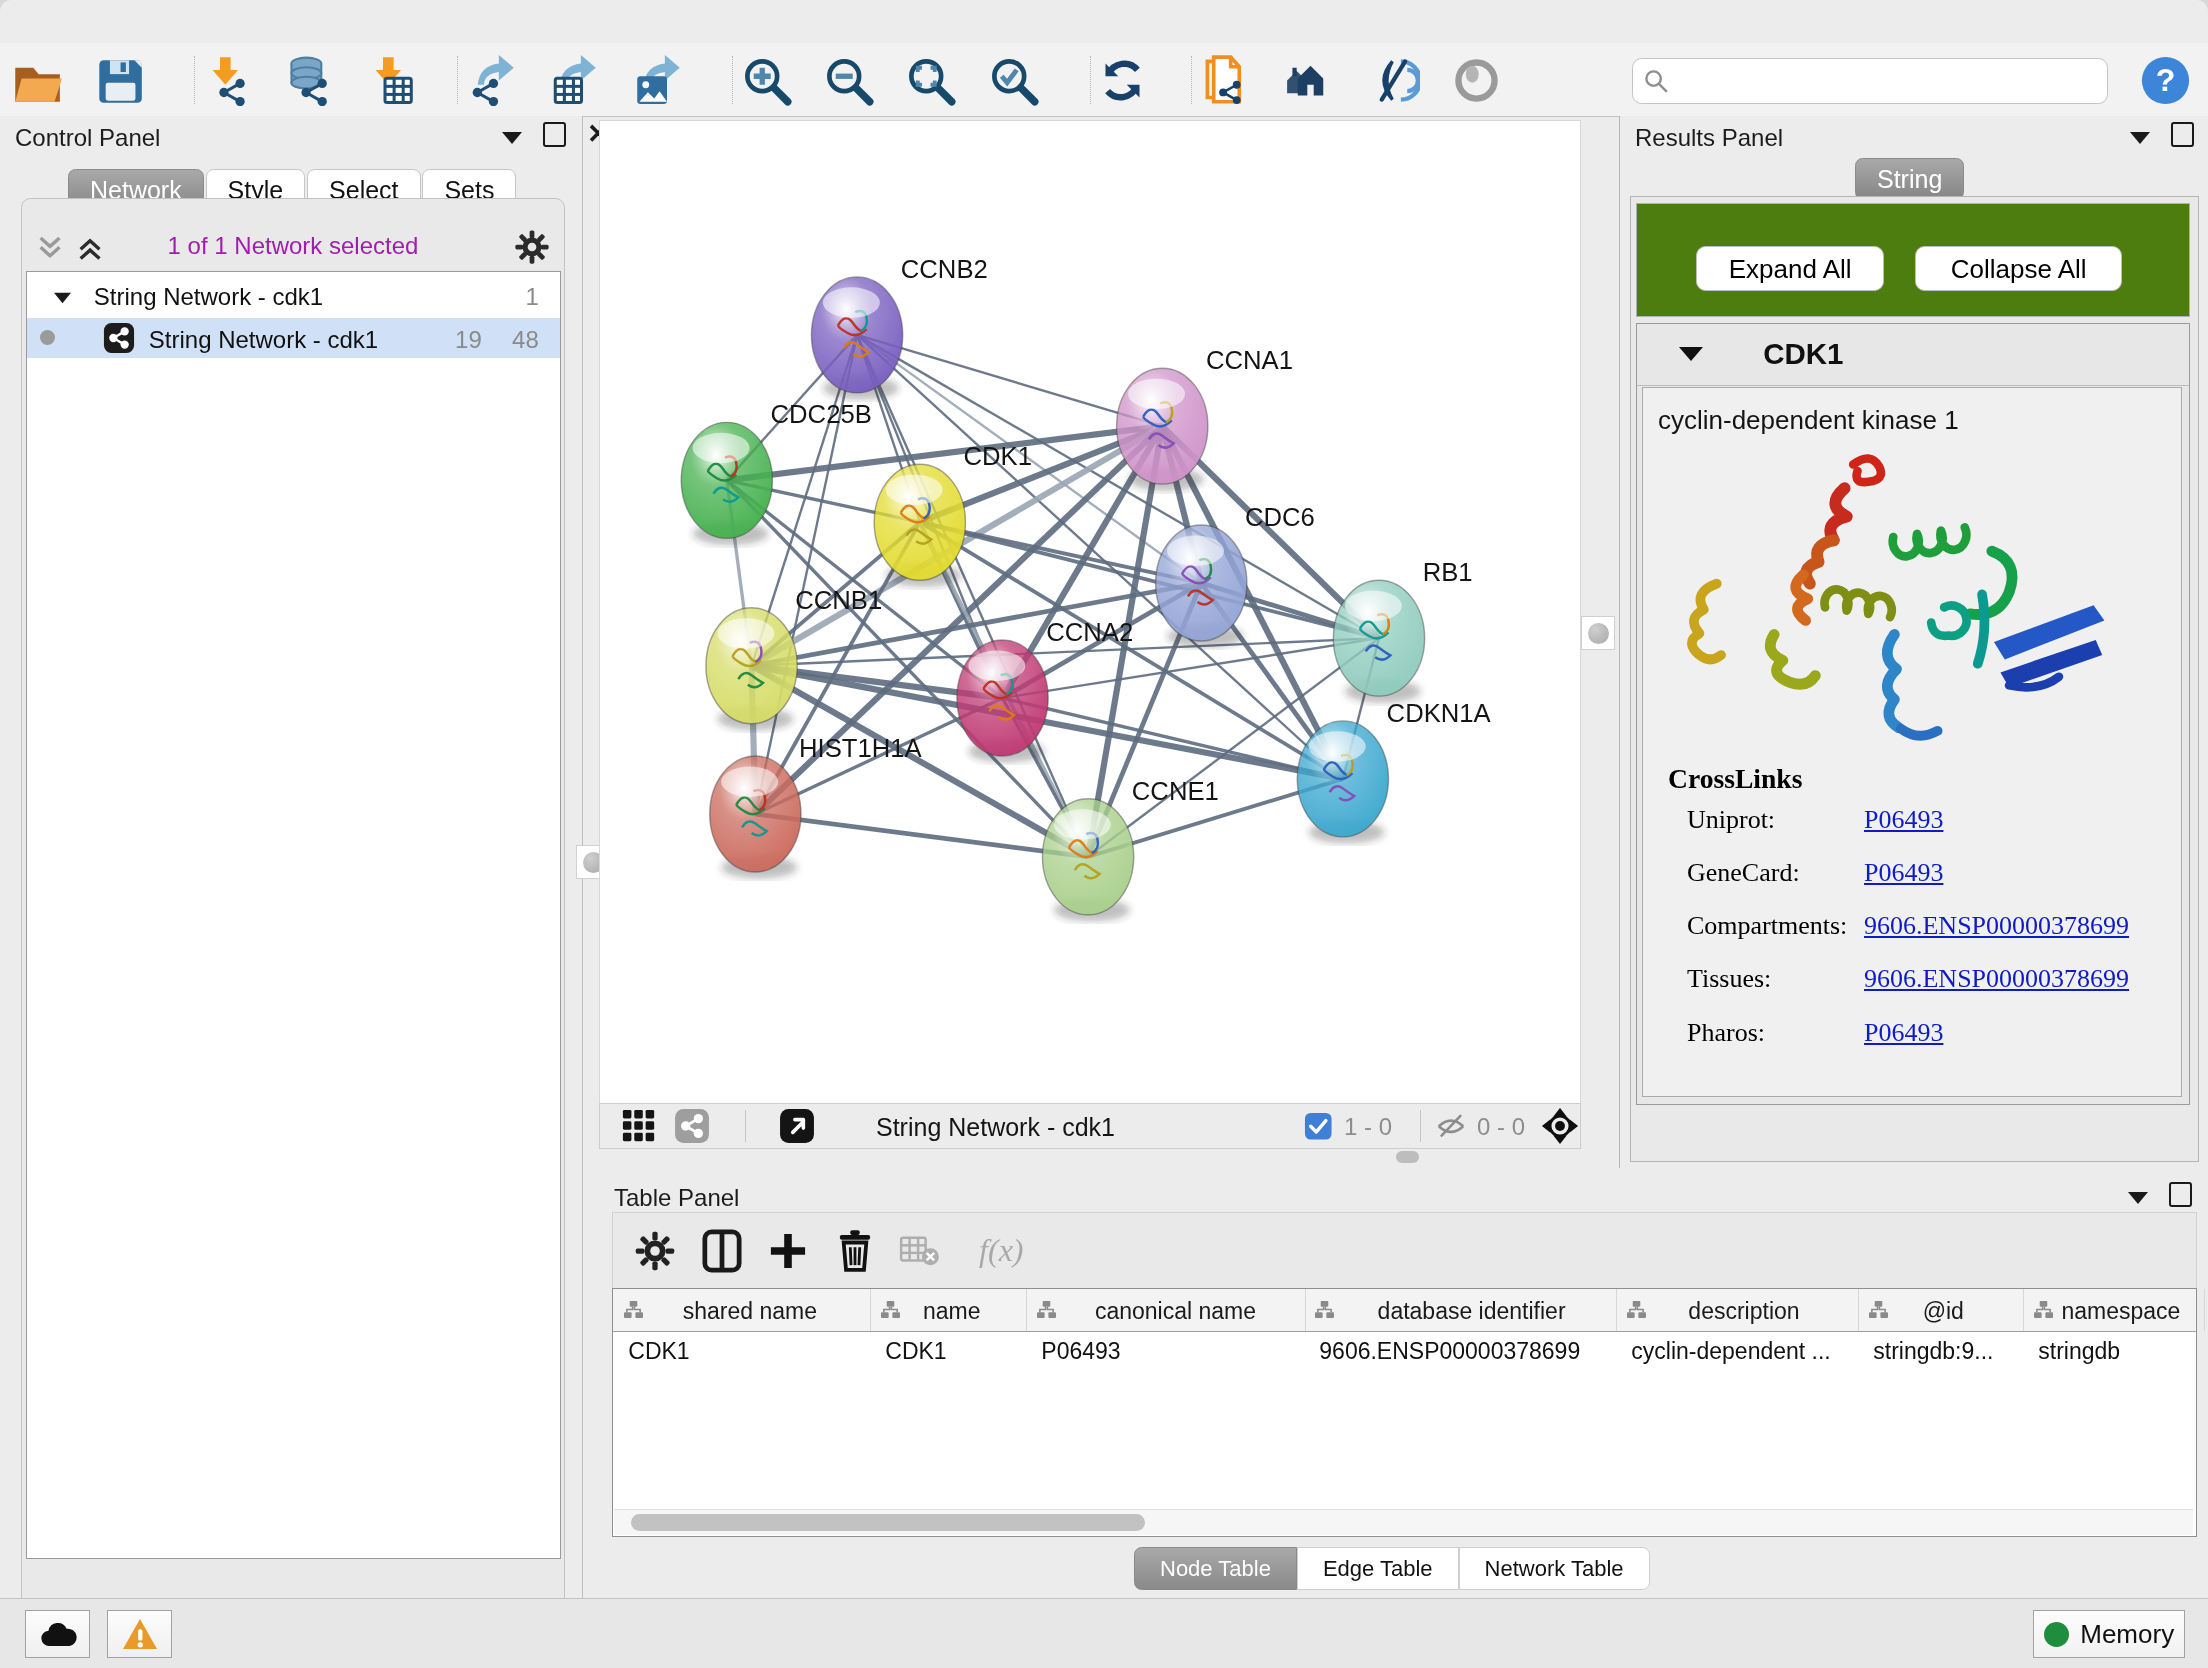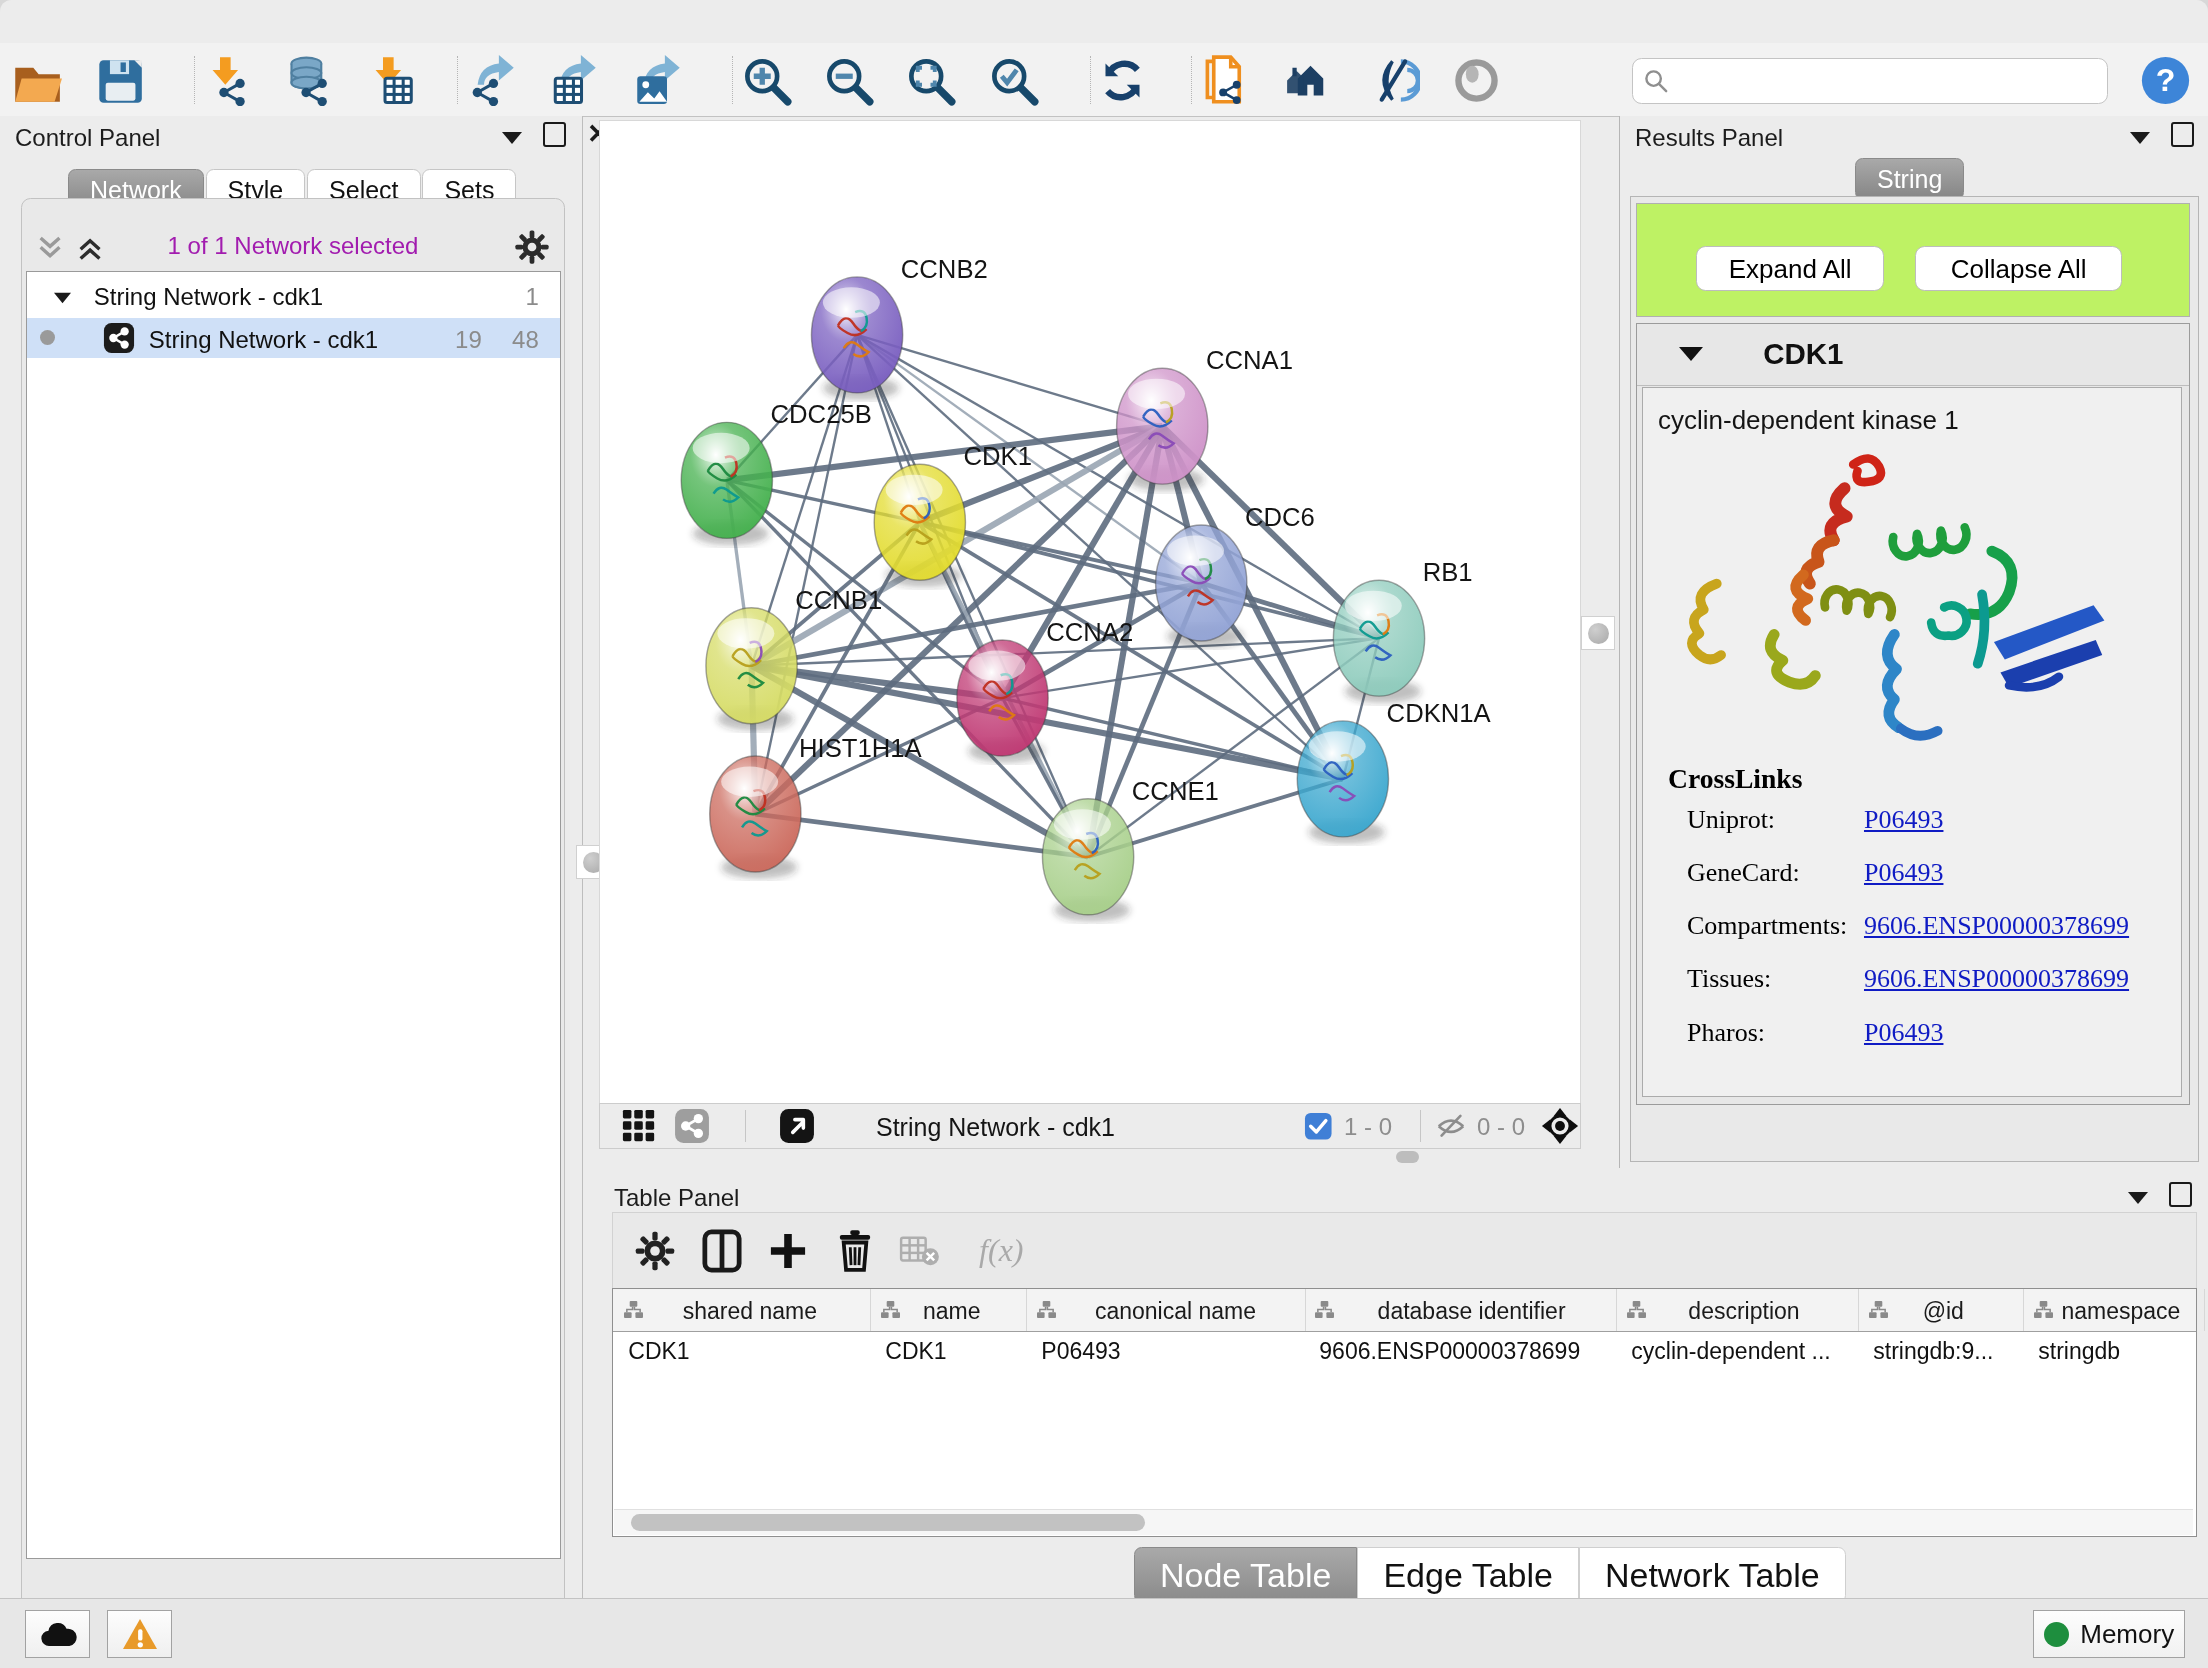--- a/index.html
+++ b/index.html
@@ -46,21 +46,21 @@
   
   #net-svg text{font-size:27px;fill:#141414;font-family:"Liberation Sans",sans-serif;}
   
   .ntitem{position:absolute;top:3.8px;}
   .ntsep{position:absolute;top:5.7px;height:32px;border-left:1px solid #c6c6c6;}
   .ntcount{font-size:24px;color:#8d8d8d;}
   #nt-title{position:absolute;left:276px;top:8.6px;font-size:25px;color:#141414;}
   
   #rp-tab{position:absolute;left:235px;top:42px;}
   #rp-box{position:absolute;left:9.5px;top:80px;width:567px;height:964px;background:#e9e9e9;border:1px solid #b5b5b5;}
-  #rp-btnbox{position:absolute;left:5.7px;top:5.7px;width:552px;height:112px;background:#bef264;border:1px solid #b0b0b0;}
+  #rp-btnbox{position:absolute;left:5.7px;top:5.7px;width:552px;height:112px;background:#4d7c0f;border:1px solid #b0b0b0;}
   .rp-btn{position:absolute;top:48px;height:36px;background:#ffffff;border:1px solid #bdbdbd;border-radius:9.5px;font-size:26px;text-align:center;padding-top:7.6px;box-sizing:content-box;}
   #btn-expand{left:59px;width:186px;top:42px;}
   #btn-collapse{left:278px;width:205px;top:42px;}
   #rp-card{position:absolute;left:5.7px;top:126px;width:552px;height:780px;background:#e7e7e7;border:1px solid #9b9b9b;}
   #rp-cardhead{position:absolute;left:0;top:0;width:100%;height:61px;border-bottom:1px solid #bdbdbd;}
   #rp-tri{position:absolute;left:42px;top:23px;width:0;height:0;border-left:12.4px solid transparent;border-right:12.4px solid transparent;border-top:14.3px solid #111;}
   #rp-gene{position:absolute;left:126px;top:13.3px;font-size:29.5px;font-weight:bold;color:#111;}
   #rp-inner{position:absolute;left:4.8px;top:63px;width:538px;height:708px;background:#f0f0f0;border:1px solid #ababab;}
   #rp-desc{position:absolute;left:15px;top:17px;font-size:26px;color:#141414;}
   #protein-svg{position:absolute;left:19px;top:57px;}
@@ -73,21 +73,21 @@
   #fx{font-family:"Liberation Serif",serif;font-style:italic;font-size:32px;color:#a9a9a9;}
   #tp-table{position:absolute;left:13.3px;top:120px;width:1583px;height:247px;background:#ffffff;border:1px solid #8f8f8f;}
   #tp-headrow{position:absolute;left:0;top:0;width:100%;height:42px;background:#f3f3f3;border-bottom:1.9px solid #9f9f9f;}
   .th{position:absolute;top:0;height:42px;border-right:1px solid #d7d7d7;}
   .th .lbl{position:absolute;left:50%;transform:translateX(-44%);top:8.6px;font-size:23px;color:#1a1a1a;white-space:nowrap;}
   .th svg{position:absolute;left:9.5px;top:11.4px;}
   .td{position:absolute;top:49px;height:34px;font-size:23px;color:#111;padding-left:15px;white-space:nowrap;overflow:hidden;}
   #tp-scroll{position:absolute;left:1px;bottom:1px;width:1579px;height:25px;background:#f6f6f6;border-top:1px solid #e0e0e0;}
   #tp-thumb{position:absolute;left:17px;top:3.8px;width:514px;height:17px;background:#c2c2c2;border-radius:8.6px;}
   #tp-tabs{position:absolute;left:535px;top:379px;}
-  .btab{font-size:34px;padding:7.6px 25px;background:#fff;border:1px solid #cfcfcf;color:#111;}
+  .btab{font-size:22px;padding:7.6px 25px;background:#fff;border:1px solid #cfcfcf;color:#111;}
   .btab:first-child{border-radius:7.6px 0 0 7.6px;}
   .btab:last-child{border-radius:0 7.6px 7.6px 0;}
   .btab.sel{background:linear-gradient(#a9a9a9,#8a8a8a);color:#fff;border-color:#8a8a8a;}
   
   #statusbar{position:absolute;left:0;top:1598px;width:2208px;height:70px;background:#e7e7e7;border-top:1px solid #c3c3c3;}
   .sbtn{position:absolute;top:11.4px;width:63px;height:46px;background:linear-gradient(#fdfdfd,#efefef);border:1.9px solid #a2a2a2;display:flex;align-items:center;justify-content:center;}
   #memory-btn{position:absolute;right:23px;top:11.4px;width:150px;height:46px;background:linear-gradient(#fdfdfd,#f1f1f1);border:1.9px solid #a2a2a2;display:flex;align-items:center;justify-content:center;gap:11.4px;font-size:26px;color:#111;}
   #mem-dot{width:25px;height:25px;border-radius:50%;background:#1e8e3e;}
   
   .vhandle{position:absolute;width:32px;height:32px;background:#fff;border:1px solid #d0d0d0;display:flex;align-items:center;justify-content:center;}

